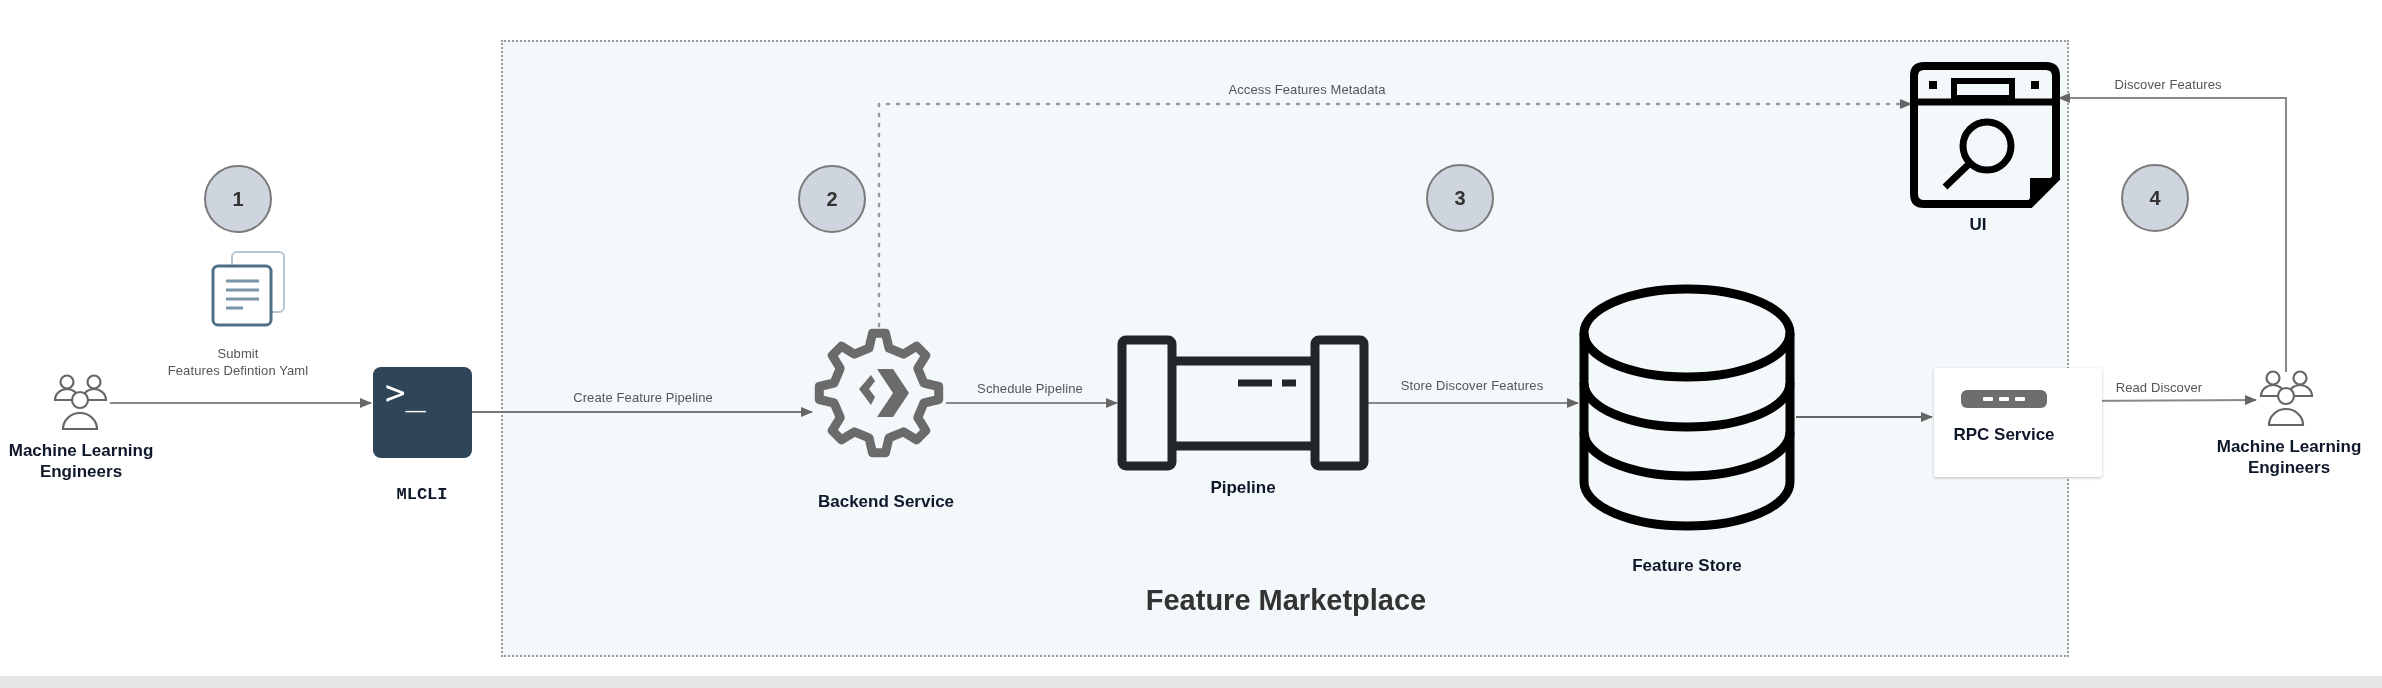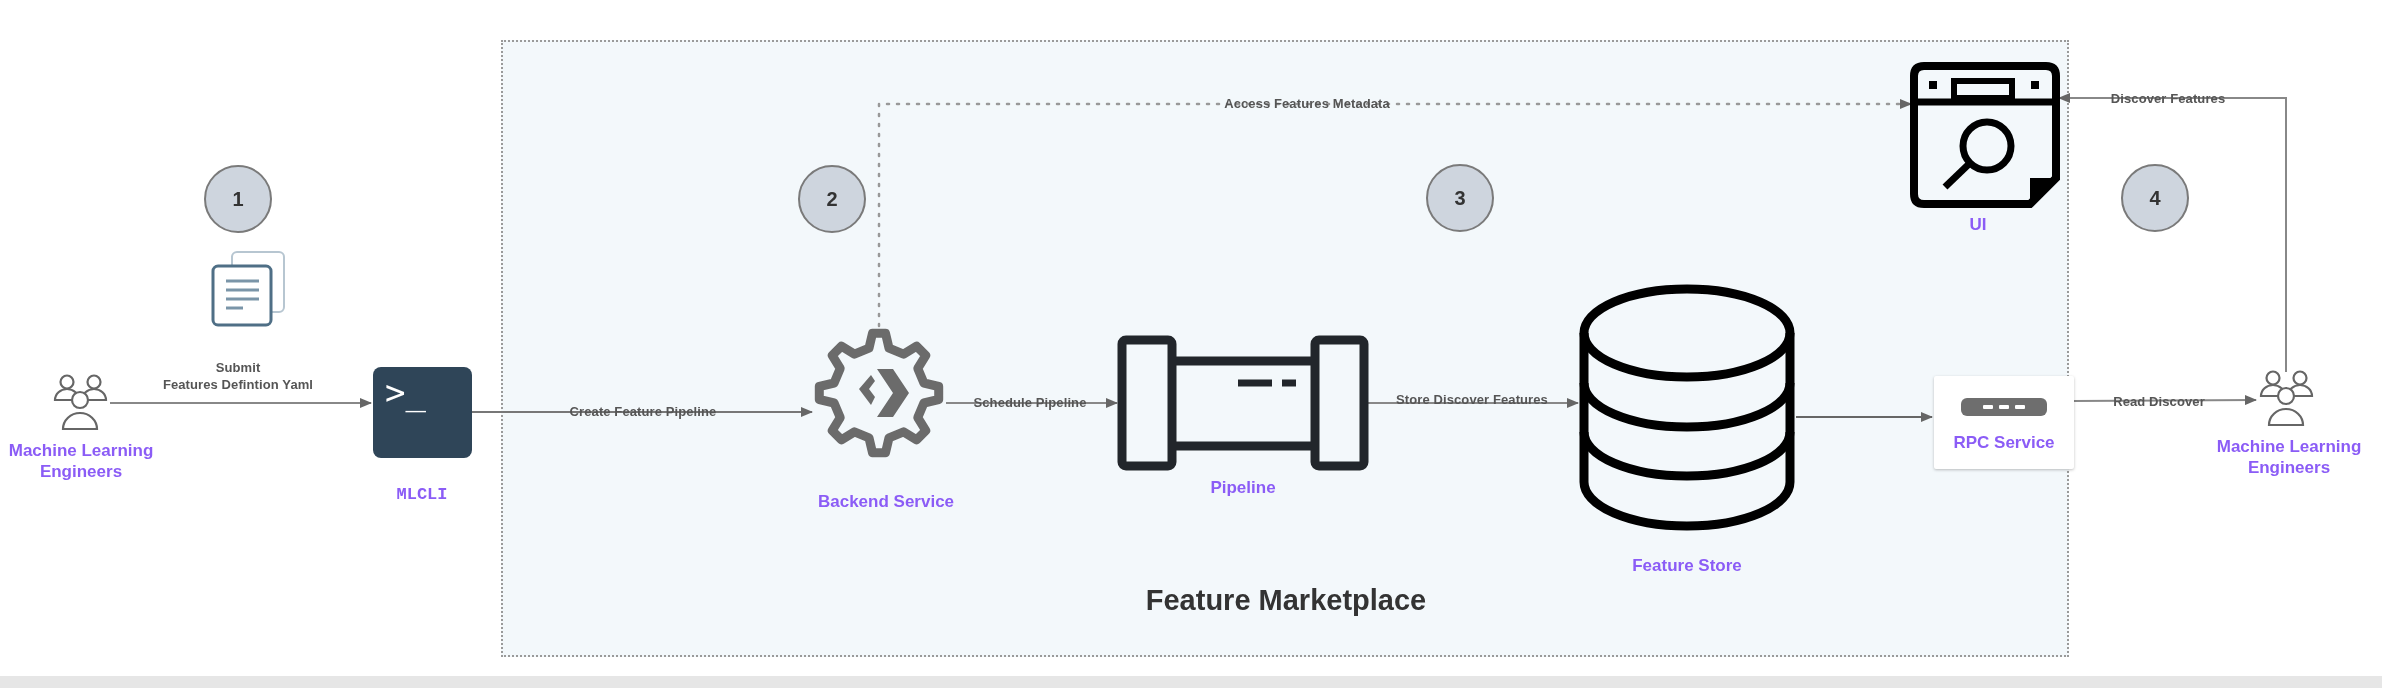--- a/index.html
+++ b/index.html
@@ -11,40 +11,40 @@
   }
   #canvas { position: absolute; left: 0; top: 0; width: 2382px; height: 688px; }
   .marketplace {
     position: absolute; left: 501px; top: 40px; width: 1568px; height: 617px;
     background: #f3f8fb;
     border: 2px dotted #9a9a9a;
     box-sizing: border-box;
   }
   .bottom-bar { position: absolute; left: 0; top: 676px; width: 2382px; height: 12px; background: #e6e6e6; }
   .lbl { position: absolute; white-space: nowrap; transform: translateX(-50%); text-align: center; }
-  .edge-lbl { font-size: 13px; font-weight: bold; color: #555; letter-spacing: 0.1px; margin-top: 14px; }
-  .node-lbl { font-size: 17px; font-weight: bold; color: #8b5cf6; line-height: 21px; }
+  .edge-lbl { font-size: 13px; font-weight: normal; color: #555; letter-spacing: 0.1px; }
+  .node-lbl { font-size: 17px; font-weight: bold; color: #0f172a; line-height: 21px; }
   .title-lbl { font-size: 29px; font-weight: bold; color: #333; }
   .step {
     position: absolute; width: 68px; height: 68px; margin-left: -34px; margin-top: -34px;
     border-radius: 50%; background: #ced5de; border: 2px solid #7a7a7a; box-sizing: border-box;
     display: flex; align-items: center; justify-content: center;
     font-size: 20px; font-weight: bold; color: #333;
   }
   .mlcli {
     position: absolute; left: 373px; top: 367px; width: 99px; height: 91px;
     background: #2f4558; border-radius: 8px;
   }
   .mlcli .prompt {
     position: absolute; left: 12px; top: 8px; color: #ffffff; font-size: 34px;
     font-family: "DejaVu Sans Mono", monospace; line-height: 34px;
   }
   .rpc-box {
-    position: absolute; left: 1934px; top: 376px; width: 140px; height: 93px;
-    background: #ffffff; box-shadow: 0 1px 3px rgba(0,0,0,0.25); border-radius: 2px;
+    position: absolute; left: 1934px; top: 368px; width: 140px; height: 109px;
+    background: #ffffff; box-shadow: 0 1px 3px rgba(0,0,0,0.25); border-radius: 2px; padding-left: 28px;
   }
   .rpc-bar {
     position: absolute; left: 27px; top: 22px; width: 86px; height: 18px;
     background: #6e6e6e; border-radius: 6px;
   }
   .rpc-dot { position: absolute; top: 7px; width: 10px; height: 4px; background: #fff; border-radius: 1px; }
 </style>
 </head>
 <body>
 

